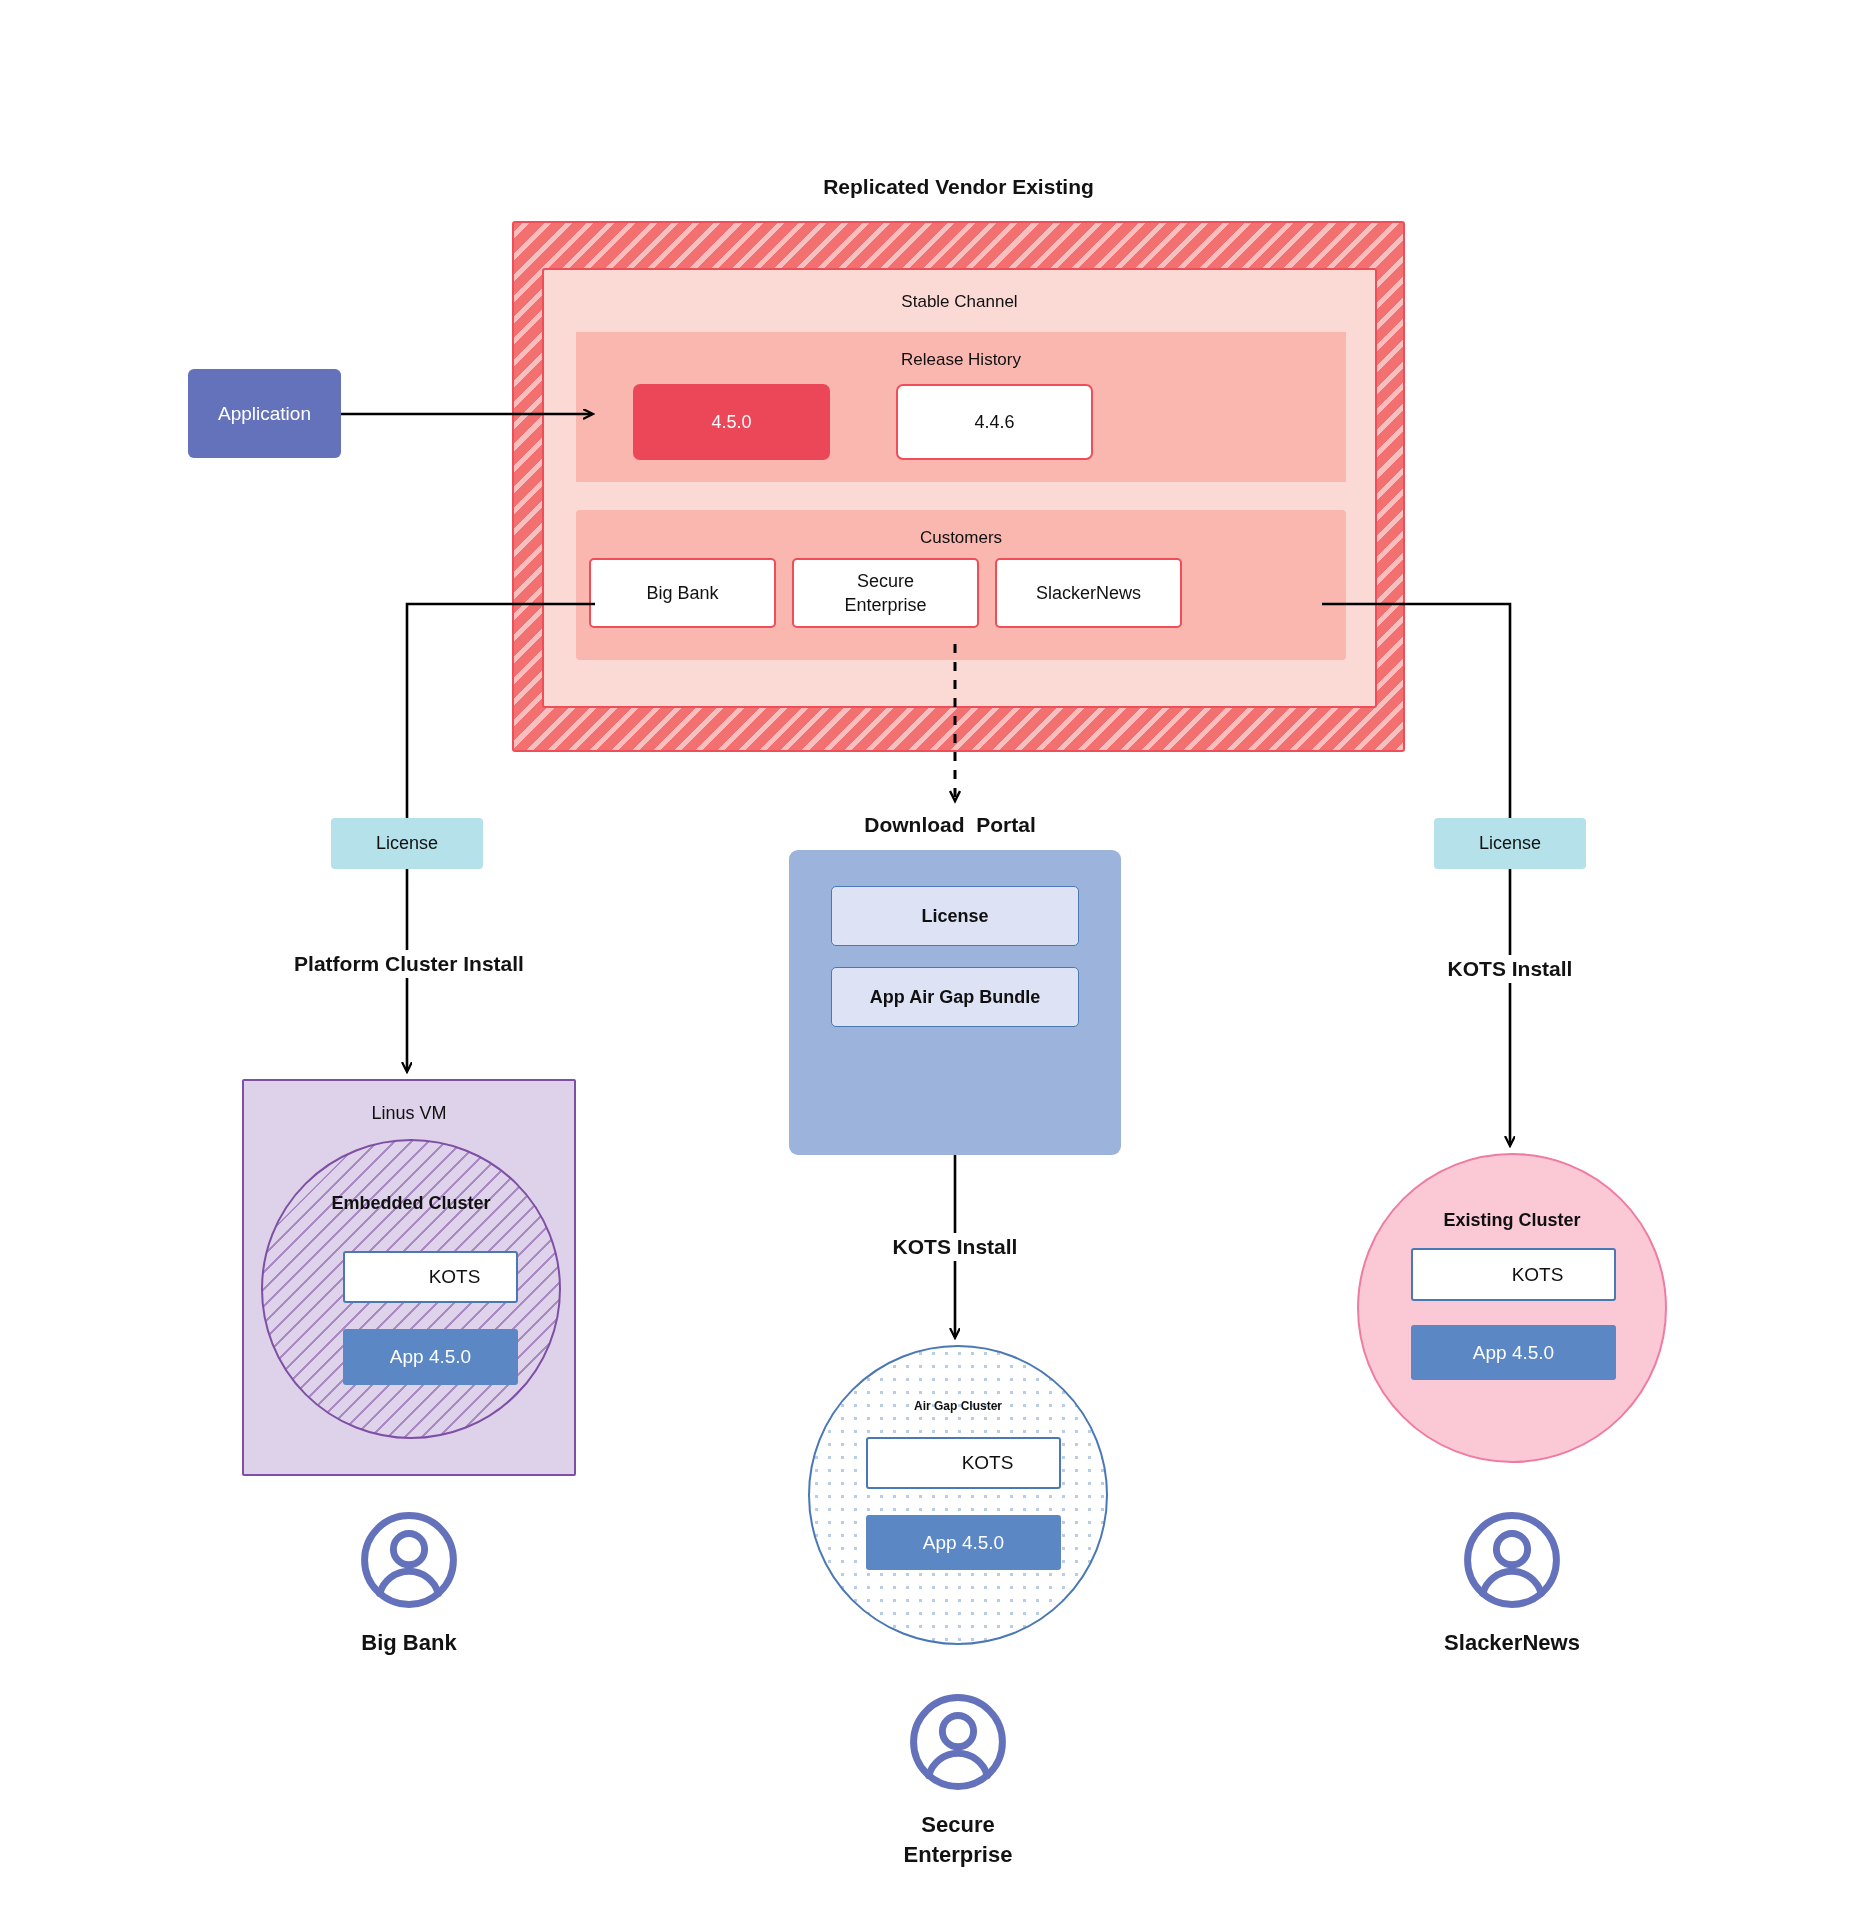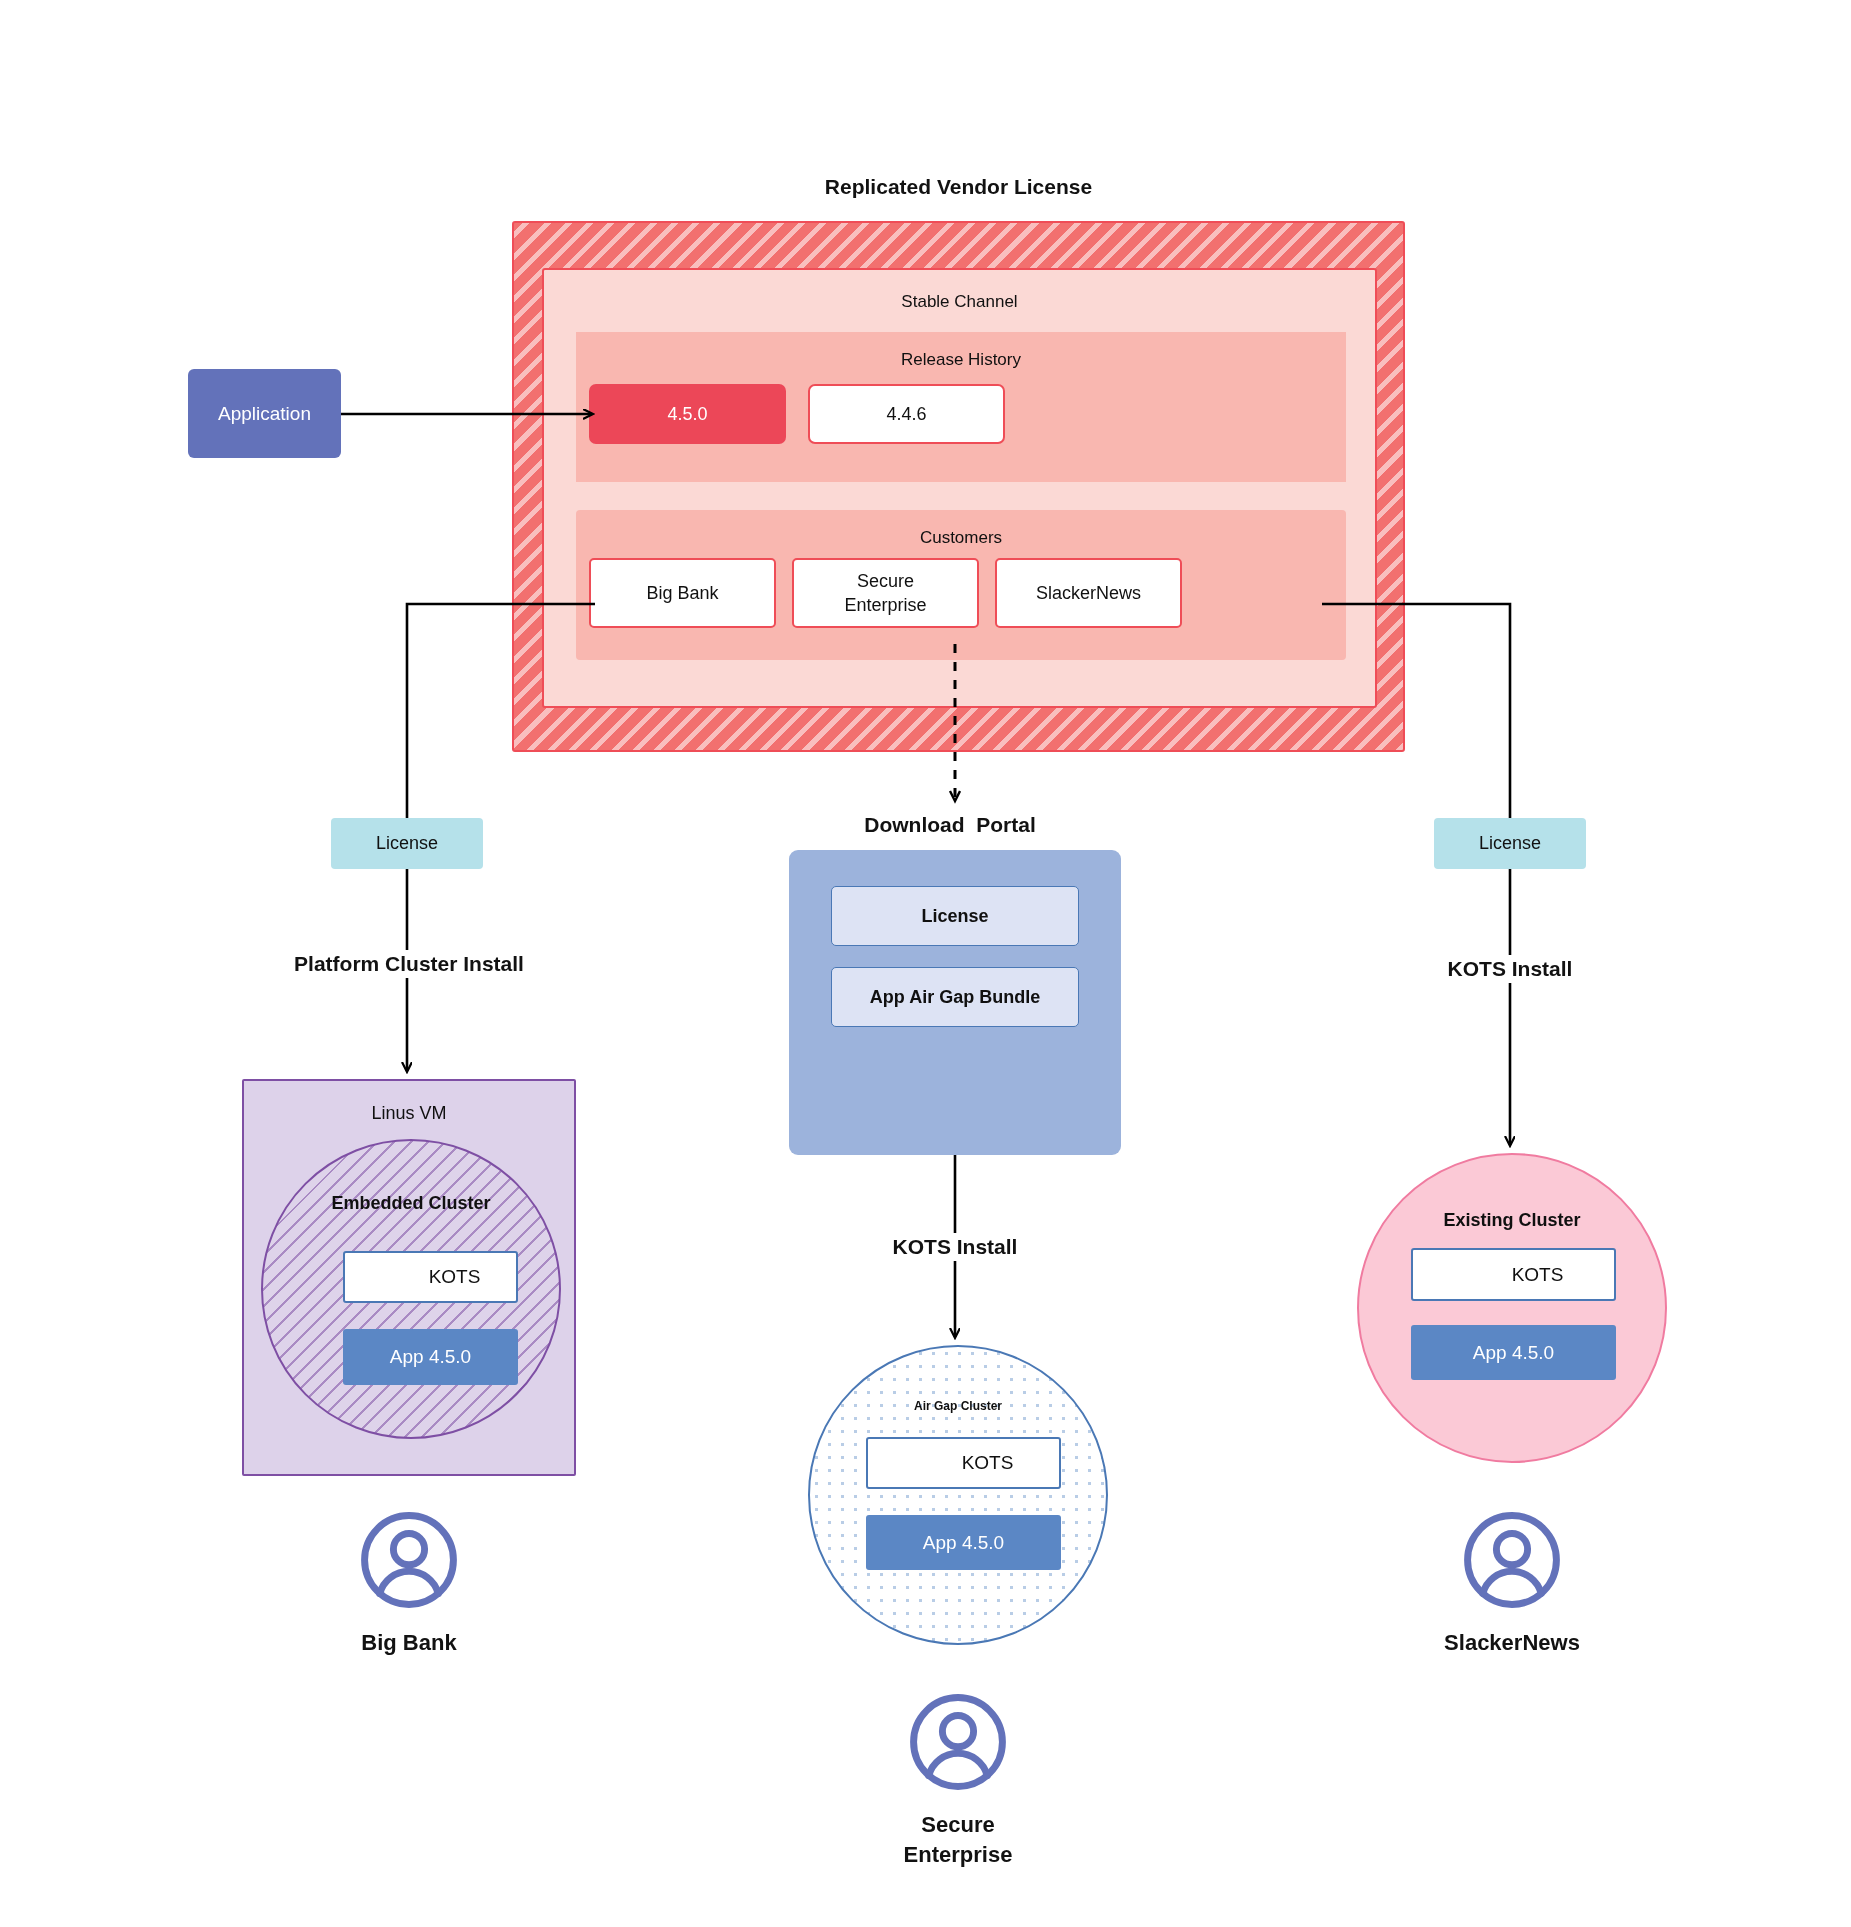--- a/index.html
+++ b/index.html
@@ -95,24 +95,25 @@
   }
   #release-history-title { top: 18px; }
 
   .release-row {
     position: absolute;
     left: 13px; top: 52px;
     display: flex;
     gap: 22px;
   }
   .release-chip {
-    width: 197px; height: 60px;
+    width: 197px; height: 76px;
     border-radius: 7px;
     display: flex; align-items: center; justify-content: center;
     font-size: 18px;
+    margin-left: 44px;
   }
   .release-chip.current {
     background: #ec4758;
     color: #ffffff;
   }
   .release-chip.prev {
     background: #ffffff;
     color: #111111;
     border: 2px solid #ef4d57;
   }
@@ -326,21 +327,21 @@
 
     <path d="M960,1487 L960,1520" fill="none" stroke="#000" stroke-width="2.6" stroke-dasharray="7 7" marker-end="url(#arrow-open)"></path>
 
     <path d="M1513,1299 L1513,1330" fill="none" stroke="#000" stroke-width="2.6" stroke-dasharray="7 7" marker-end="url(#arrow-open)"></path>
   </svg>
 
   <div class="abs" id="application-box">
     <span>Application</span>
   </div>
 
-  <div class="plain-title" id="vendor-platform-title">Replicated Vendor License</div>
+  <div class="plain-title" id="vendor-platform-title">Replicated Vendor Existing</div>
 
   <div class="abs" id="vendor-platform">
 
     <div class="abs" id="stable-channel">
 
       <div class="inner-title" id="stable-channel-title">Stable Channel</div>
 
       <div id="release-history">
         <div class="inner-title" id="release-history-title">Release History</div>
         <div class="release-row">

